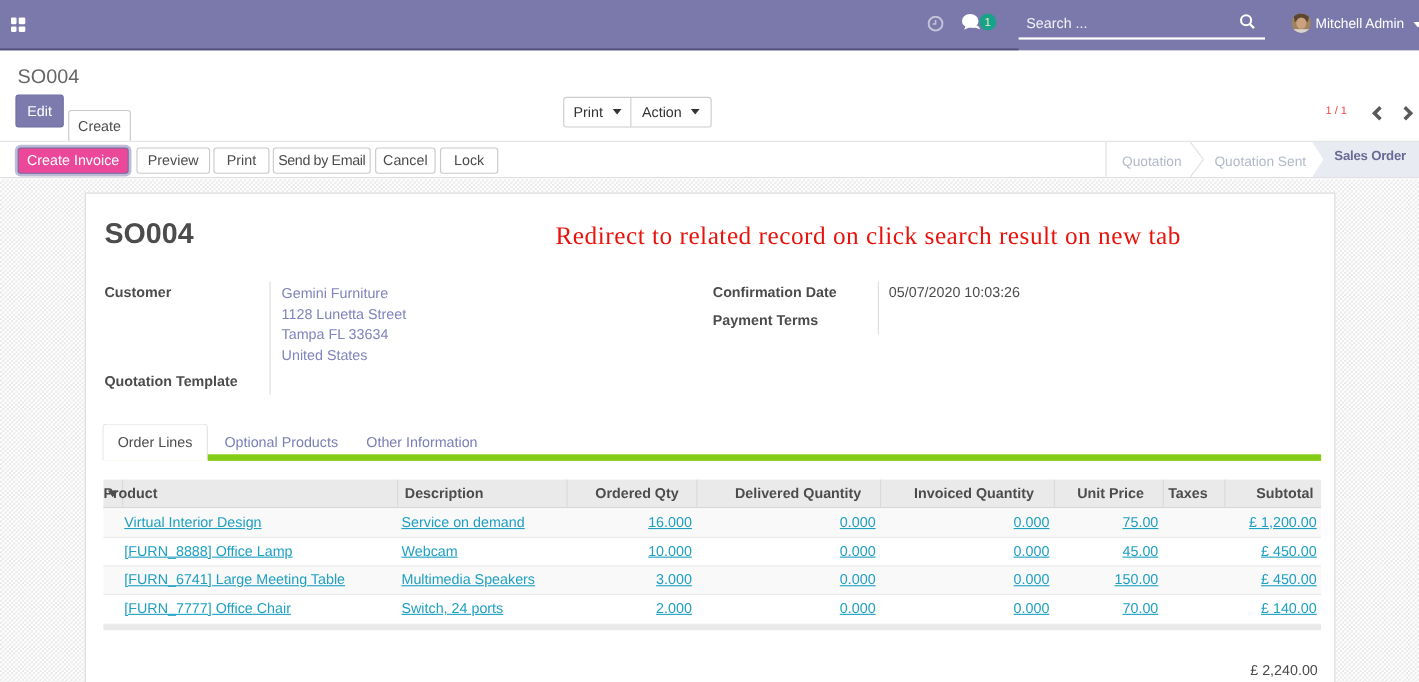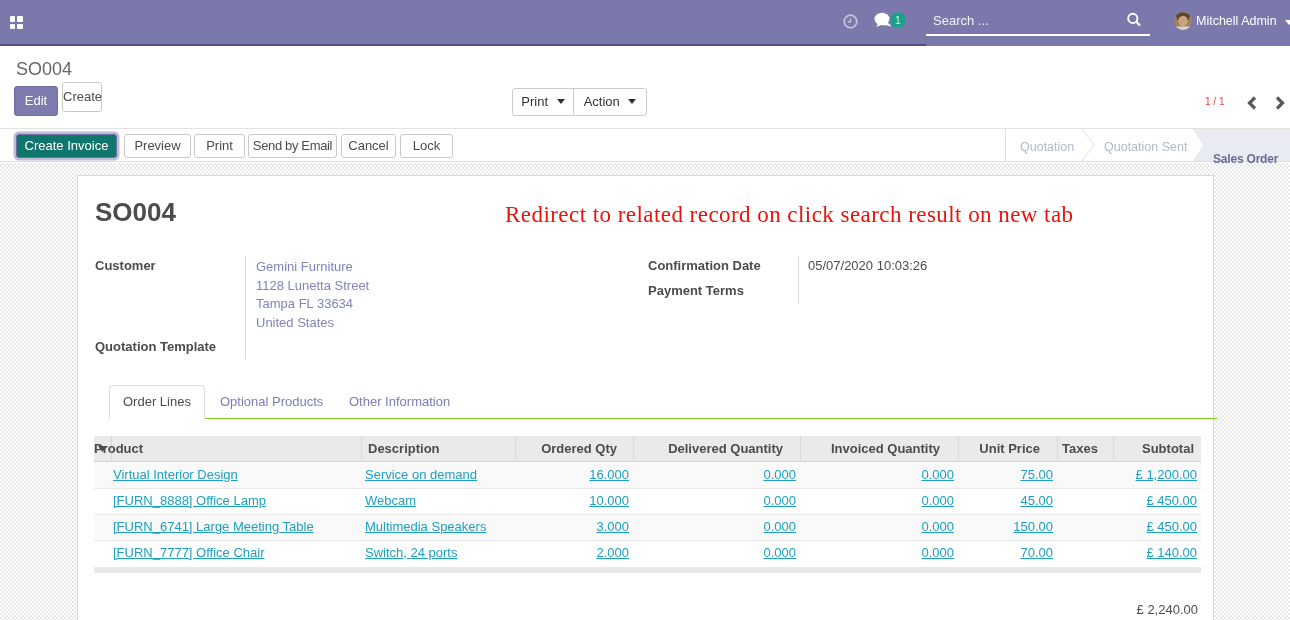--- a/index.html
+++ b/index.html
@@ -17,46 +17,46 @@
   #username { position:absolute; left:1196px; top:13.5px; font-size:12.5px; color:#fff; }
 
   
   #cp { position:absolute; left:0; top:46px; width:1290px; height:83px; background:#fff; }
   #bc { position:absolute; left:16px; top:13px; font-size:18px; color:#666; }
   .btn { display:inline-block; text-align:center; font-size:13px; border-radius:3px;
          border:1px solid #c9c9c9; background:#fff; color:#4c4c4c; }
   #btn-edit { position:absolute; left:14px; top:40px; width:44px; height:30px; line-height:28px;
       font-size:13px; text-align:center; border-radius:3px; border:1px solid #6f6da2;
       background:#7d7bae; color:#fff; }
-  #btn-create { position:absolute; left:62px; top:36px; width:40px; height:30px; line-height:28px; }
+  #btn-create { position:absolute; left:62px; top:54px; width:57px; height:30px; line-height:28px; }
   #grp { position:absolute; left:512px; top:42px; height:28px; border:1px solid #ccc; border-radius:3px; background:#fff; display:flex; }
   #grp div { font-size:13px; color:#333; line-height:26px; text-align:center; }
   #grp .g1 { width:61px; }
   #grp .g2 { width:72px; }
   #grp div:first-child { border-right:1px solid #ccc; }
   .caret { display:inline-block; width:0; height:0; border-left:4px solid transparent;
       border-right:4px solid transparent; border-top:5px solid #333; vertical-align:middle; margin-left:5px; position:relative; top:-1px;}
   #pager { position:absolute; left:1205px; top:50px; font-size:10px; color:#ef4444; }
 
   
   #statusbar { position:absolute; left:0; top:128px; width:1290px; height:34px; background:#fff;
       border-top:1px solid #e2e2e2; border-bottom:1px solid #ddd; }
   .sbtn { position:absolute; top:5px; height:24px; line-height:22px; text-align:center;
       font-size:13px; color:#4c4c4c; background:#fff; border:1px solid #c9c9c9; border-radius:3px; }
-  #sb-ci { left:16px; width:101px; background:#0f766e; border-color:#6f6da2; color:#fff;
+  #sb-ci { left:16px; width:101px; background:#ec4899; border-color:#6f6da2; color:#fff;
       box-shadow:0 0 0 2.5px rgba(123,120,171,.5); }
   #sb-preview { left:124px; width:67px; }
   #sb-print { left:194px; width:51px; }
   #sb-send { left:248px; width:89px; letter-spacing:-0.35px; }
   #sb-cancel { left:341px; width:55px; }
   #sb-lock { left:400px; width:53px; }
   #arrows { position:absolute; right:0; top:0; width:290px; height:32px; }
   #st1 { position:absolute; left:20px; top:11px; font-size:12.5px; color:#b3bac7; }
   #st2 { position:absolute; left:104px; top:11px; font-size:12.5px; color:#b3bac7; }
-  #st3 { position:absolute; left:213px; top:23px; font-size:12px; letter-spacing:-0.2px; font-weight:bold; color:#6b6a96; }
+  #st3 { position:absolute; left:213px; top:5px; font-size:12px; letter-spacing:-0.2px; font-weight:bold; color:#6b6a96; }
 
   
   #form { position:absolute; left:0; top:163px; width:1290px; height:457px;
     background-color:#fff;
     background-image:
       linear-gradient(45deg,#e8e8e8 25%,transparent 25%,transparent 75%,#e8e8e8 75%),
       linear-gradient(45deg,#e8e8e8 25%,transparent 25%,transparent 75%,#e8e8e8 75%);
     background-size:4px 4px; background-position:0 0,2px 2px; }
   #sheet { position:absolute; left:77px; top:12px; width:1137px; height:460px;
     background:#fff; border:1px solid #d8d8d8; }
@@ -64,22 +64,22 @@
   #h1 { position:absolute; left:17px; top:20.5px; font-size:26px; font-weight:bold; color:#4c4c4c; }
   #red { position:absolute; left:427px; top:26px; font-family:"Liberation Serif",serif;
       font-size:23px; letter-spacing:0.45px; color:#e8130c; }
   .lbl { position:absolute; font-size:13px; font-weight:bold; color:#4c4c4c; }
   .val { position:absolute; font-size:13px; color:#8084ba; line-height:18.6px; }
   #sep-l { position:absolute; left:167px; top:80px; width:1px; height:103px; background:#ddd; }
   #sep-r { position:absolute; left:720px; top:80px; width:1px; height:48px; background:#ddd; }
   #val-date { position:absolute; left:730px; top:82px; font-size:13px; color:#4c4c4c; }
 
   
-  #tabbar { position:absolute; left:32px; top:209px; width:1107px; height:34px;
-      border-bottom:1px solid #84cc16; }
+  #tabbar { position:absolute; left:16px; top:209px; width:1107px; height:34px;
+      border-bottom:6px solid #84cc16; }
   #tab1 { position:absolute; left:-1px; top:0px; height:34px; padding:0 13px; line-height:32px;
       background:#fff; border:1px solid #ddd; border-bottom:1px solid #fff; border-radius:4px 4px 0 0;
       font-size:13px; color:#4c4c4c; }
   .tablink { position:absolute; top:0; font-size:13px; color:#7a7eb5; line-height:34px; }
 
   
   #tbl { position:absolute; left:16px; top:260px; width:1107px; }
   #thead { position:absolute; left:0; top:0; width:1107px; height:26px; background:#eaeaea;
       border-bottom:1px solid #d5d5d5; }
   .th { position:absolute; top:0; height:26px; font-size:13px; font-weight:bold; color:#4c4c4c;

